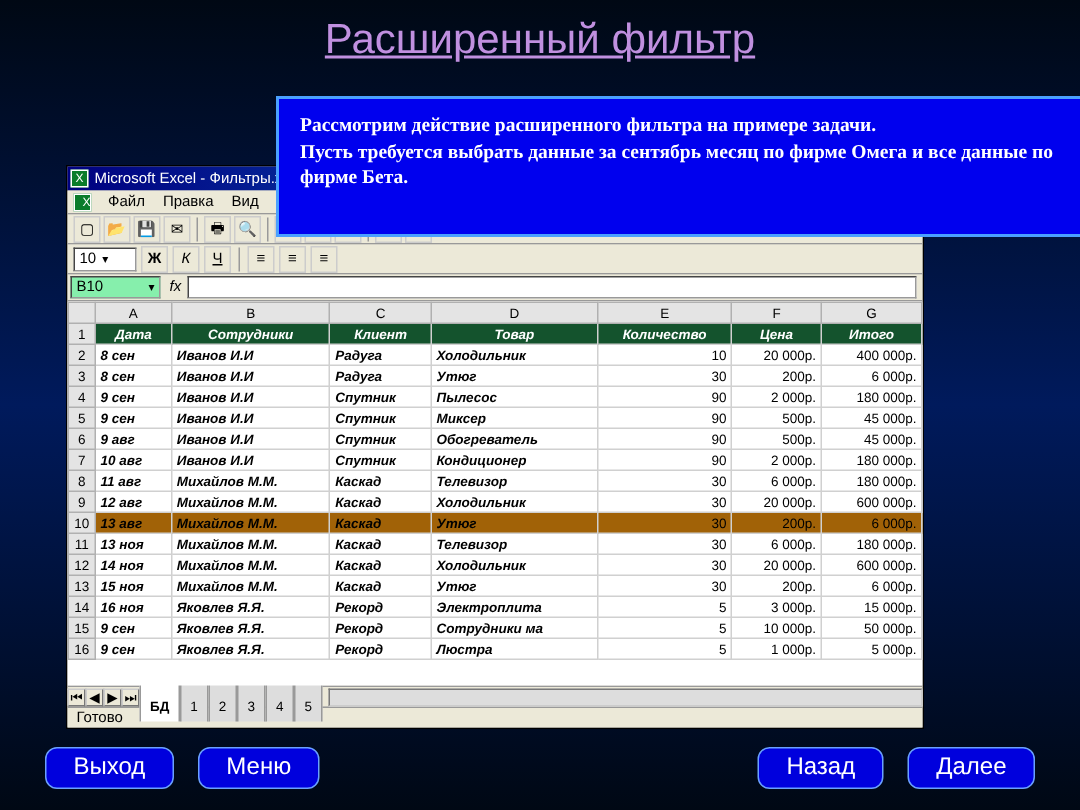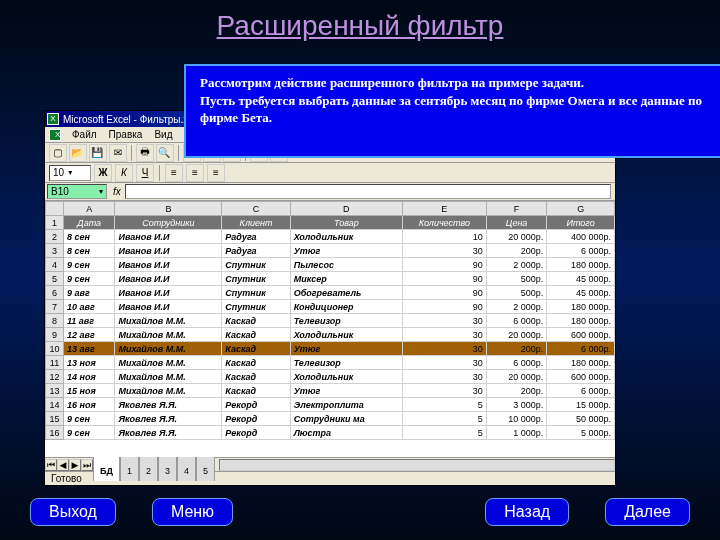--- a/index.html
+++ b/index.html
@@ -88,21 +88,21 @@
   table.sheet th.colhdr, table.sheet th.rowhdr {
     background:#e4e4e4; border:1px solid #b0b0b0; font-weight:normal;
     font-size:9px; height:14px; padding:0 2px;
   }
   table.sheet th.corner { background:#e4e4e4; border:1px solid #b0b0b0; width:18px; height:14px;}
   table.sheet td {
     border:1px solid #d0d0d0; padding:0 3px; height:14px;
     white-space:nowrap;
   }
   .headerrow td {
-    background:#737373; color:#fff; font-weight:normal; font-style:italic;
+    background:#14532d; color:#fff; font-weight:bold; font-style:italic;
     text-align:center; border:1px solid #888;
   }
   .datarow td { background:#fff; color:#000; }
   .datarow td.date, .datarow td.emp, .datarow td.client, .datarow td.prod { font-style:italic; font-weight:bold; font-size:9px;}
   .datarow td.num { text-align:right; }
   .datarow.sel td { background:#a16207; }
   th.rowhdr.sel { background:#c0c0e0; }
   .tabstrip {
     height:14px; background:#ece9d8; display:flex; align-items:center;
     font-size:9px; border-top:1px solid #999;
@@ -125,21 +125,21 @@
     line-height:1.35;
     z-index:10;
     font-weight:bold;
   }
   .nav-buttons {
     position:absolute;
     bottom:14px; left:0; right:0;
     display:flex; justify-content:space-between;
     padding:0 30px;
   }
-  .nav-left, .nav-right { display:flex; gap:36px;}
+  .nav-left, .nav-right { display:flex; gap:16px;}
   .nav-btn {
     background:#0000dd;
     border:1.5px solid #6aa0ff;
     border-radius:8px;
     color:#fff;
     font-size:16px;
     padding:4px 18px;
     min-width:80px;
     text-align:center;
     font-family: Arial, sans-serif;

